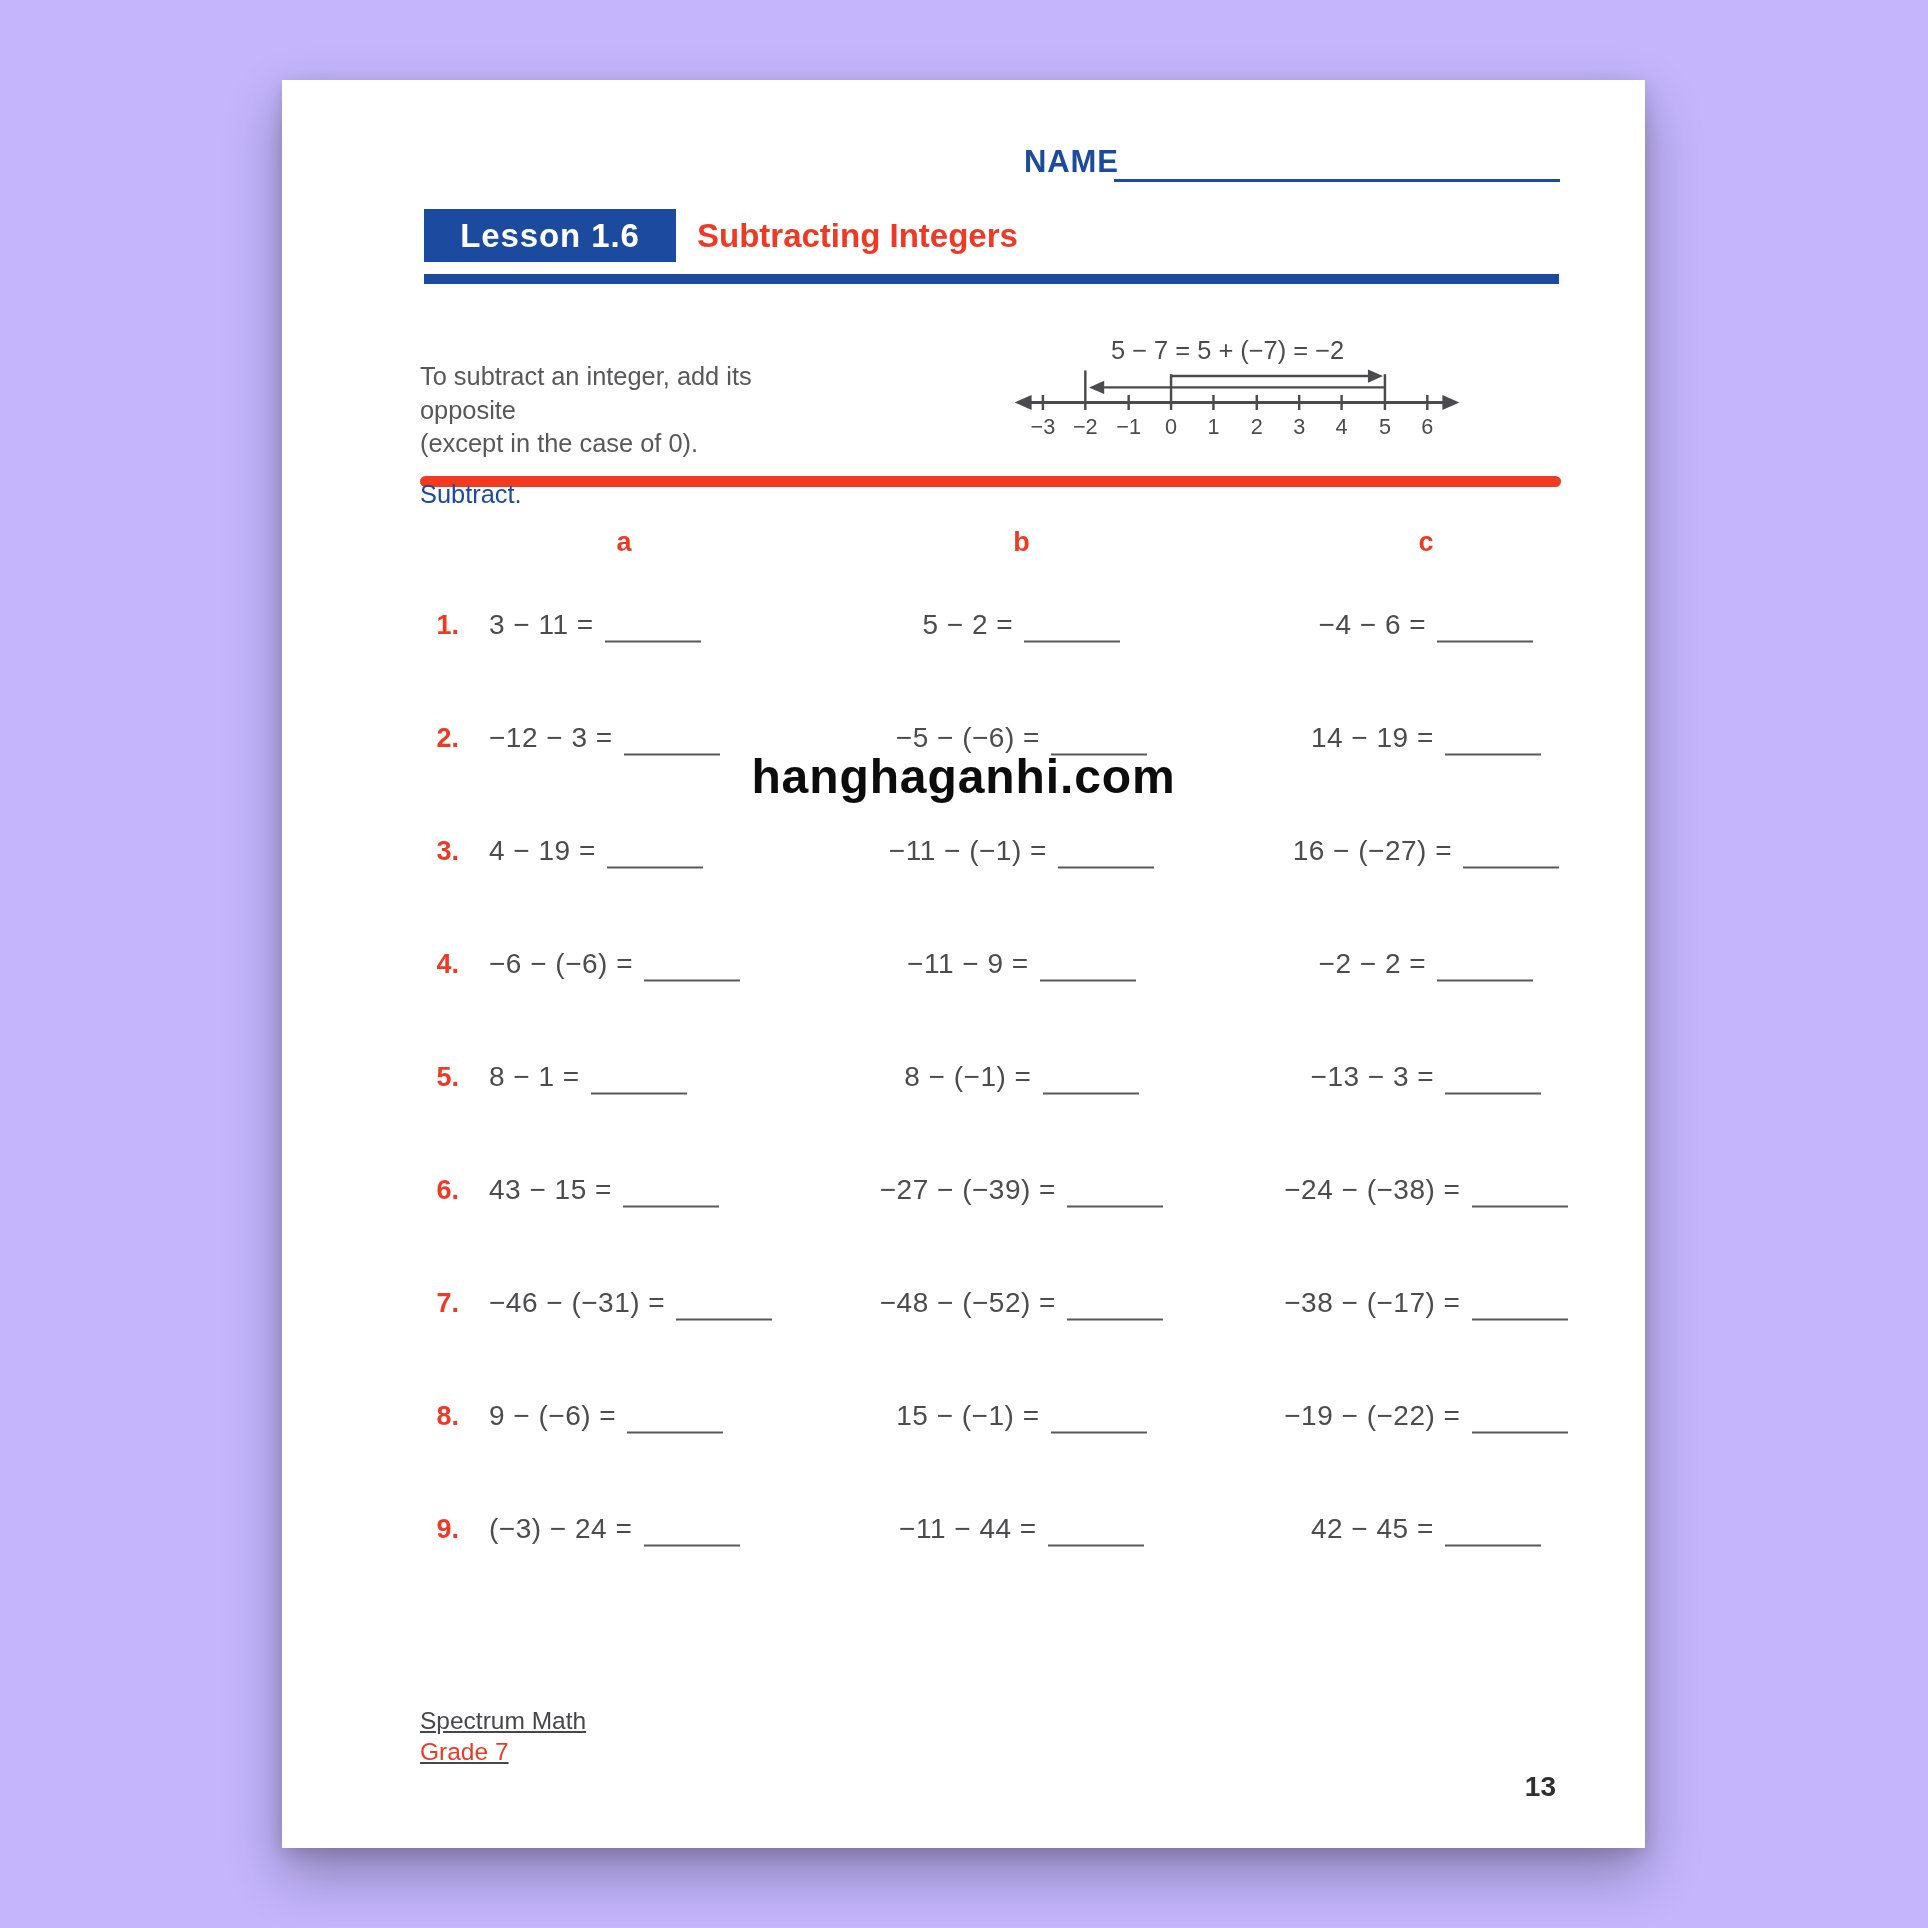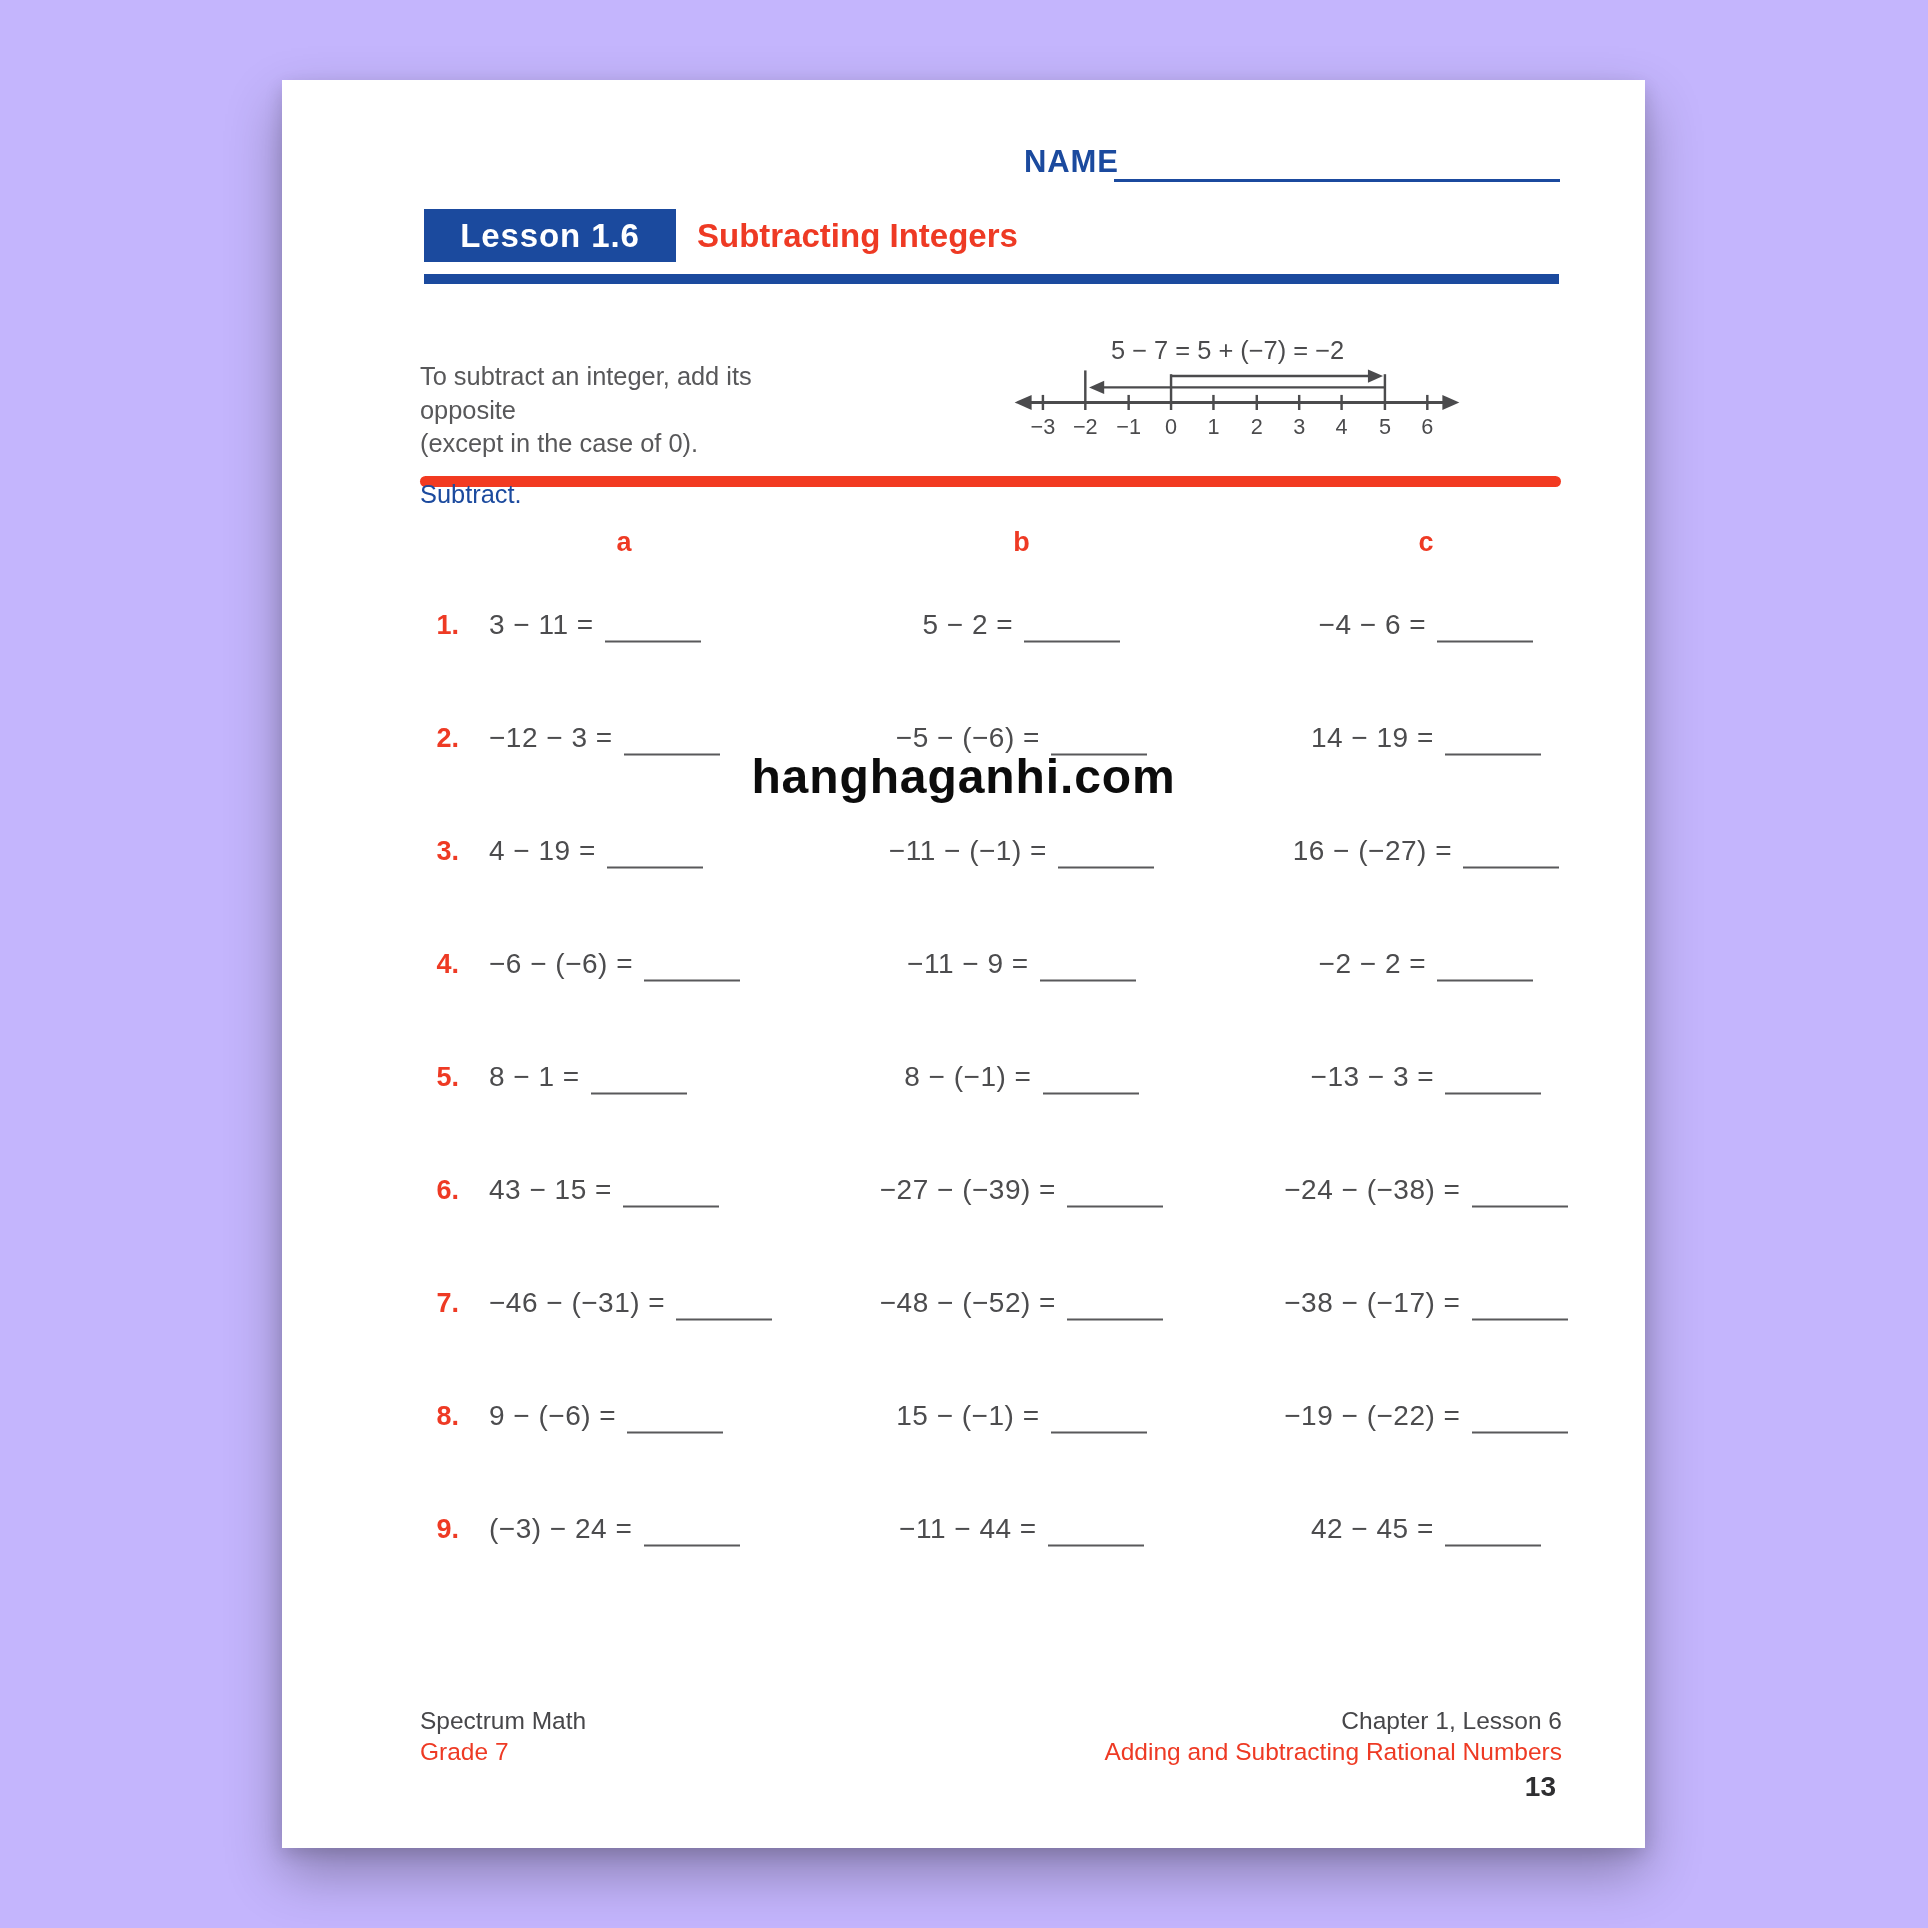--- a/index.html
+++ b/index.html
@@ -56,21 +56,21 @@
   .blank{
     display:inline-block;width:96px;height:1em;margin-left:11.3px;
     border-bottom:2.8px solid #59595b;transform:translateY(8.5px);
   }
   
   .watermark{
     position:absolute;left:0;right:0;top:669px;text-align:center;z-index:5;
     font-size:48px;font-weight:bold;color:#0c0c0c;letter-spacing:0.9px;
   }
   
-  .footer-left{position:absolute;left:138px;top:1625px;font-size:24.5px;color:#47474a;line-height:1.28;}
+  .footer-left{position:absolute;left:138px;top:1625px;font-size:24.5px;color:#47474a;line-height:1.28;text-decoration:underline;}
   .footer-left .grade{color:var(--red);}
   .footer-right{position:absolute;right:83px;top:1625px;text-align:right;font-size:24.5px;color:#47474a;line-height:1.28;}
   .footer-right .section{color:var(--red);}
   .page-number{position:absolute;right:89px;top:1691px;font-size:28px;font-weight:bold;color:#2f2f31;}
 </style>
 </head>
 <body>
 
 <div class="canvas">
   <div class="sheet">
@@ -202,21 +202,17 @@
 
       </div>
     </div>
 
     <div class="watermark">hanghaganhi.com</div>
 
     <div class="footer-left">
       <div>Spectrum Math</div>
       <div class="grade">Grade 7</div>
     </div>
-    <div class="footer-right">
-      <div>Chapter 1, Lesson 6</div>
-      <div class="section">Adding and Subtracting Rational Numbers</div>
-    </div>
     <div class="page-number">13</div>
 
   </div>
 </div>
 
 
 </body></html>

